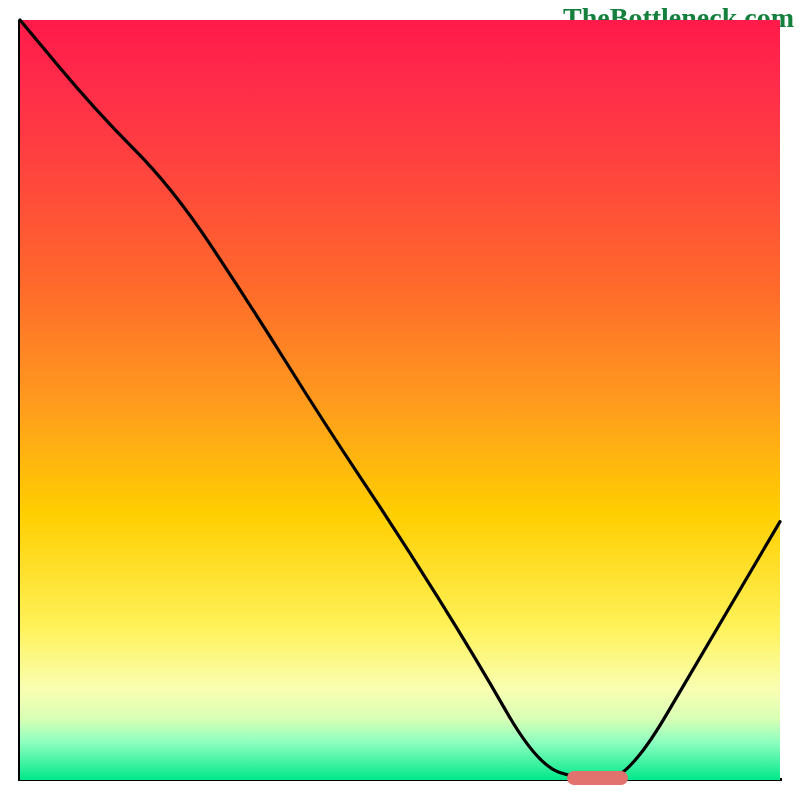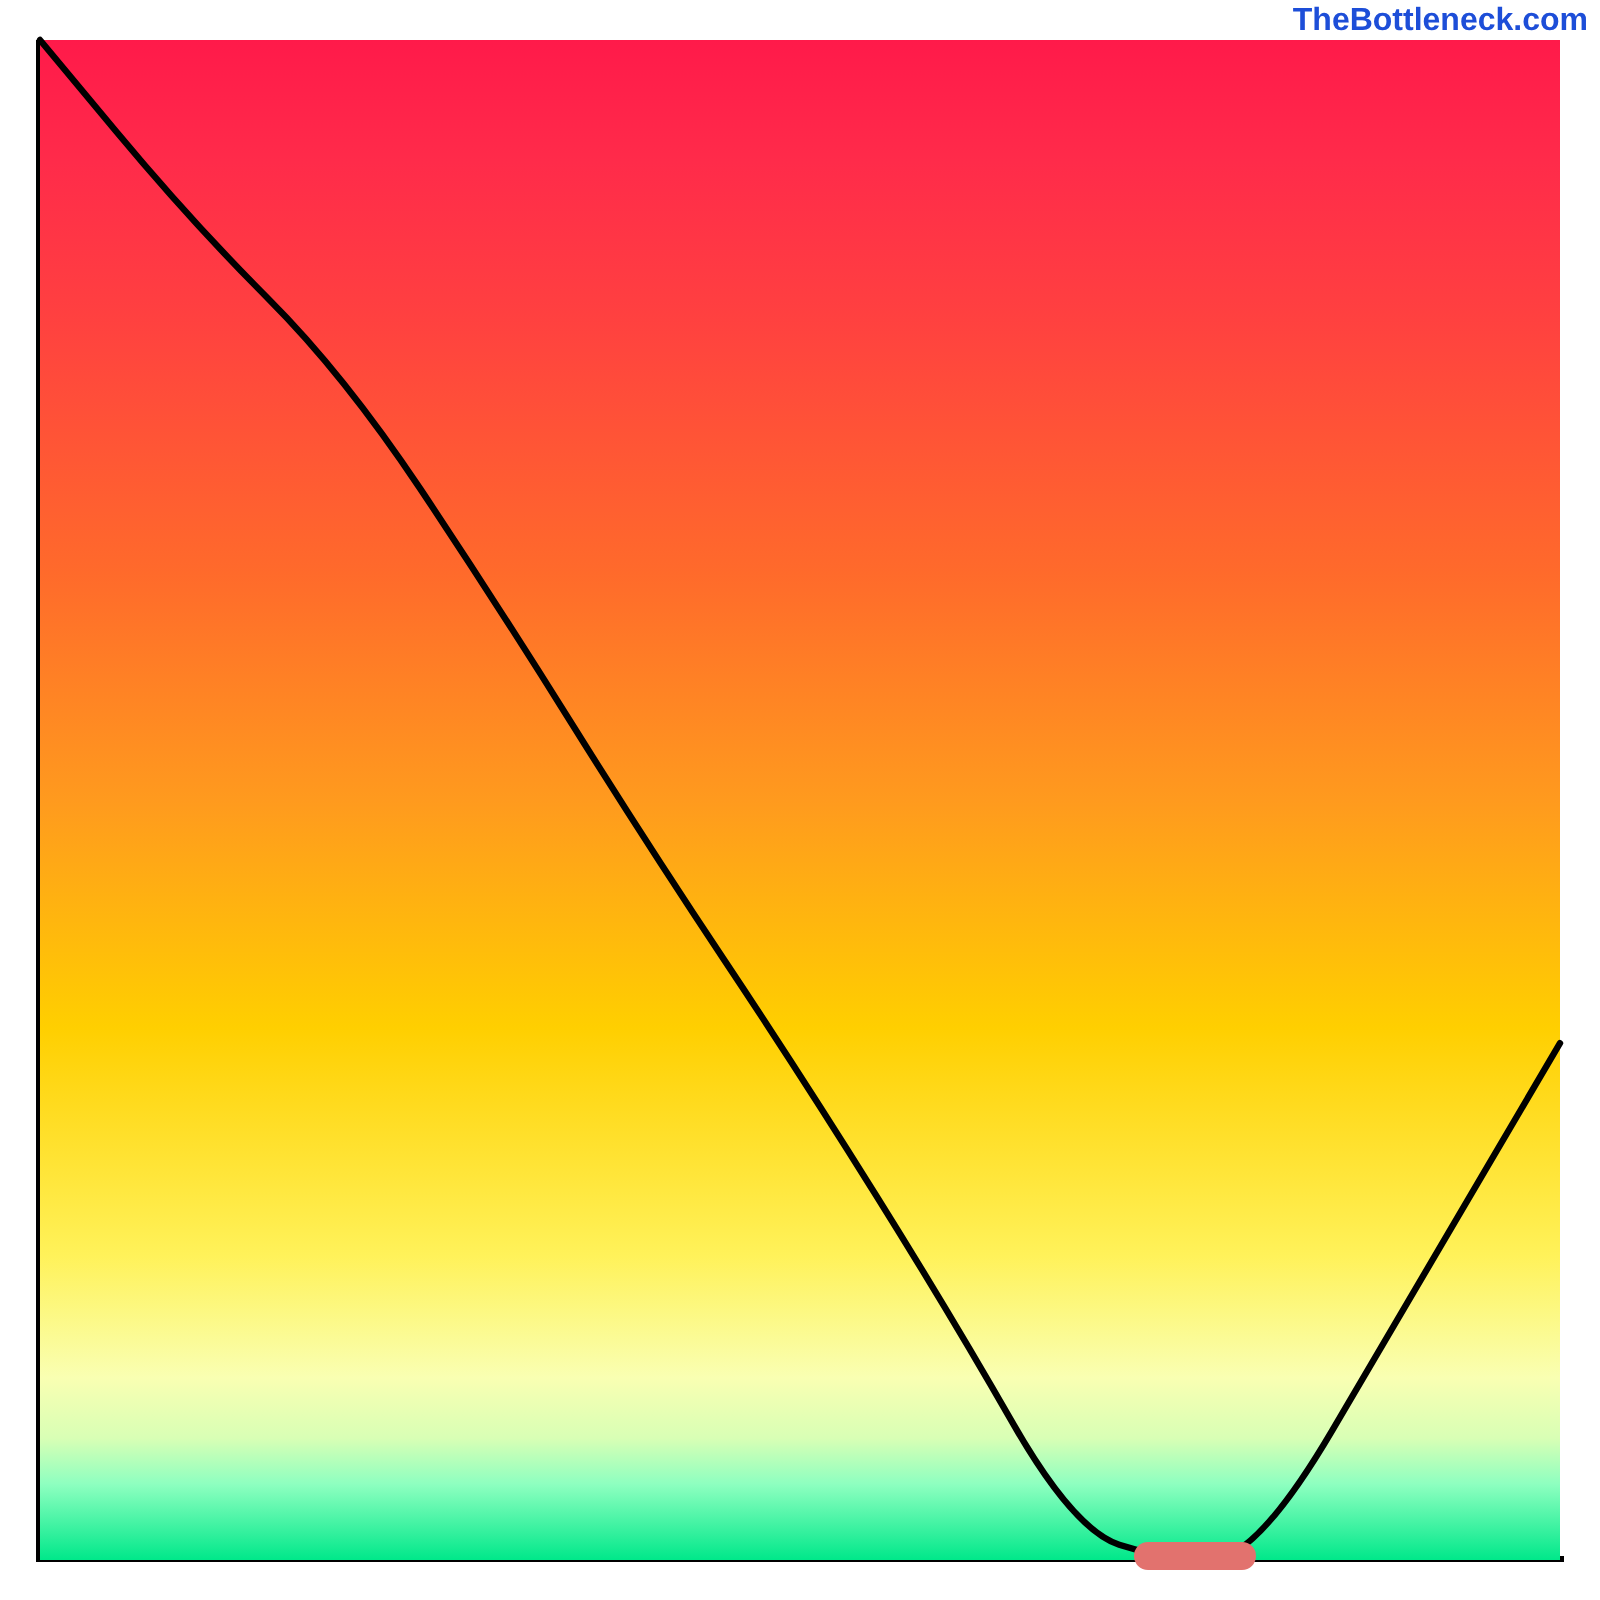--- a/index.html
+++ b/index.html
@@ -32,24 +32,24 @@
       #f9ffb2 88%,
       #d8ffb5 92%,
       #8effc0 95%,
       #00e88a 100%
     );
   }
   .attribution {
     position: absolute;
     top: 2px;
     right: 6px;
-    font-family: Liberation Sans, sans-serif;
-    font-size: 16px;
+    font-family: Liberation Serif, serif;
+    font-size: 28px;
     font-weight: bold;
-    color: #1d4ed8;
+    color: #15803d;
   }
   svg.curve {
     position: absolute;
     left: 0;
     top: 0;
     width: 100%;
     height: 100%;
     overflow: visible;
   }
   .marker {

